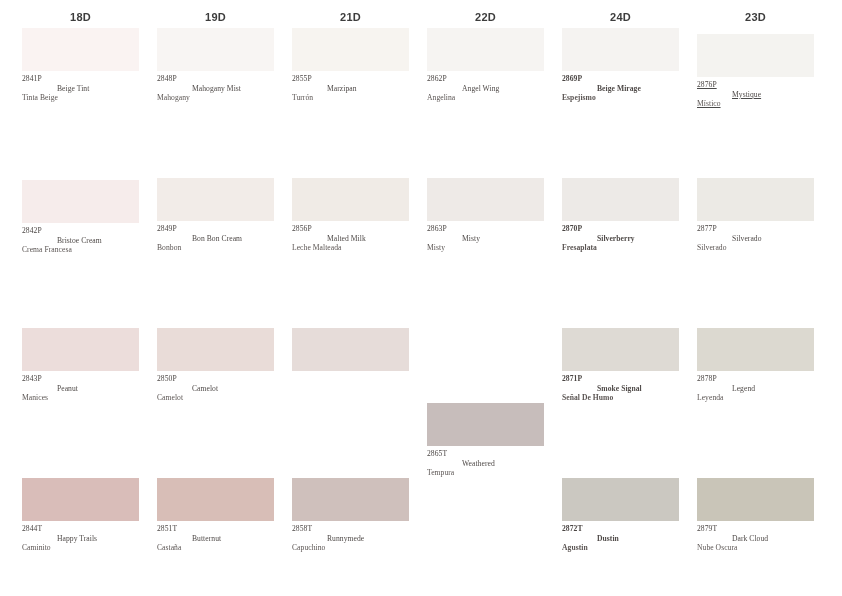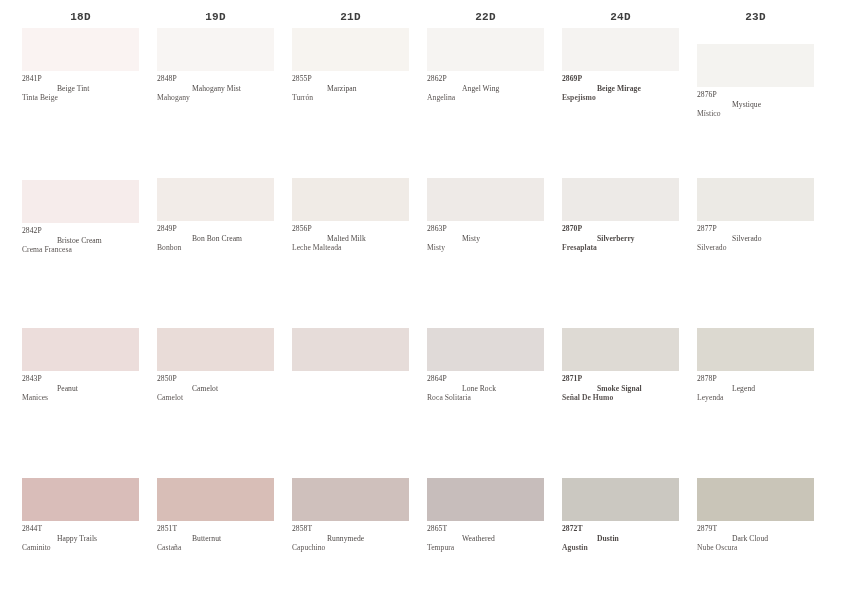--- a/index.html
+++ b/index.html
@@ -29,21 +29,21 @@
     left: 0;
     width: 842px;
     height: 28px;
   }
 
   .col-header {
     position: absolute;
     top: 11px;
     width: 117px;
     text-align: center;
-    font-family: Liberation Mono, monospace;
+    font-family: Liberation Sans, sans-serif;
     font-size: 11px;
     font-weight: bold;
     color: #3d3d3d;
     letter-spacing: 0.2px;
   }
 
   .column {
     position: absolute;
     top: 28px;
     width: 117px;
@@ -209,28 +209,20 @@
         </div>
       </div>
       <div class="cell" style="top: 75px;">
         <div class="swatch" style="background: rgb(238, 234, 231);"></div>
         <div class="cell-text">
           <span class="code">2863P</span>
           <span class="name-en">Misty</span>
           <span class="name-es">Misty</span>
         </div>
       </div>
-      <div class="cell" style="top: 150px;">
-        <div class="swatch" style="background: rgb(224, 218, 216);"></div>
-        <div class="cell-text">
-          <span class="code">2864P</span>
-          <span class="name-en">Lone Rock</span>
-          <span class="name-es">Roca Solitaria</span>
-        </div>
-      </div>
       <div class="cell" style="top: 225px;">
         <div class="swatch" style="background: rgb(199, 189, 187);"></div>
         <div class="cell-text">
           <span class="code">2865T</span>
           <span class="name-en">Weathered</span>
           <span class="name-es">Tempura</span>
         </div>
       </div>
     </div>
     <div class="column" style="left: 562px; font-weight: bold;">
@@ -261,21 +253,21 @@
       <div class="cell" style="top: 225px;">
         <div class="swatch" style="background: rgb(203, 200, 193);"></div>
         <div class="cell-text">
           <span class="code">2872T</span>
           <span class="name-en">Dustin</span>
           <span class="name-es">Agustin</span>
         </div>
       </div>
     </div>
     <div class="column" style="left: 697px;">
-      <div class="cell" style="top: 16px;">
+      <div class="cell" style="top: 6px; text-decoration: underline;">
         <div class="swatch" style="background: rgb(244, 243, 240);"></div>
         <div class="cell-text">
           <span class="code">2876P</span>
           <span class="name-en">Mystique</span>
           <span class="name-es">Místico</span>
         </div>
       </div>
       <div class="cell" style="top: 75px;">
         <div class="swatch" style="background: rgb(236, 234, 229);"></div>
         <div class="cell-text">

